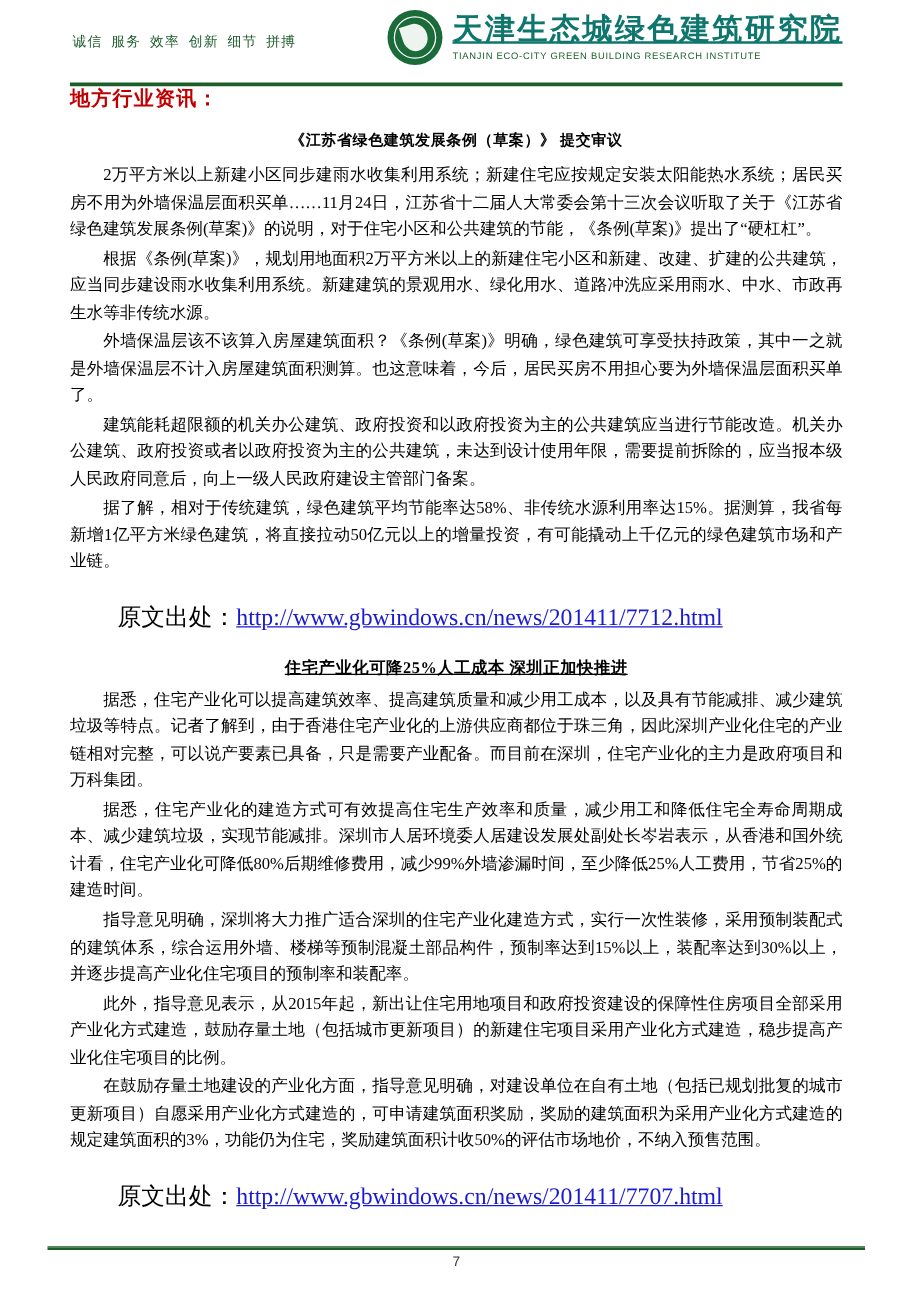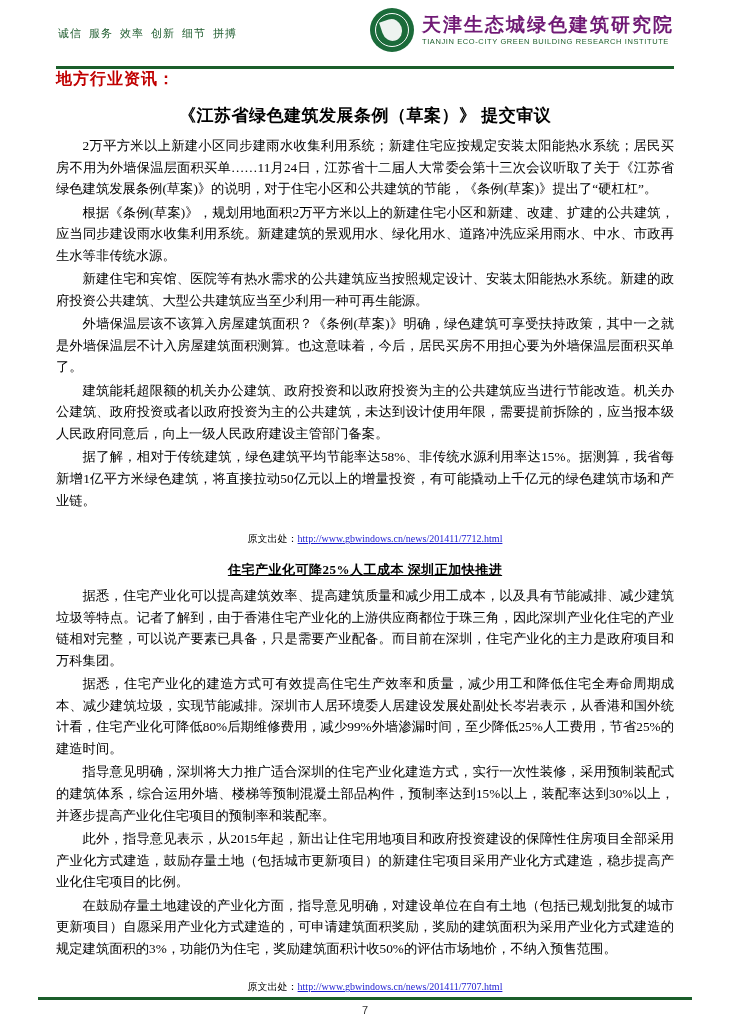--- a/index.html
+++ b/index.html
@@ -71,26 +71,27 @@
     position: absolute;
     left: 12px; top: 11px;
     width: 20px; height: 22px;
     border-radius: 0 50% 50% 50%;
     background: #ffffff;
     opacity: .92;
     transform: rotate(-18deg);
   }
   .brand-text { text-align: left; }
   .brand-cn {
-    font-size: 19px;
-    font-weight: bold;
-    color: #701a75;
+    font-size: 24px;
+    font-weight: bold;
+    color: #0f766e;
     letter-spacing: 2px;
     line-height: 1.15;
     white-space: nowrap;
+    text-decoration: underline;
   }
   .brand-en {
     font-size: 7.5px;
     color: #1b5e2a;
     letter-spacing: .6px;
     font-family: "Liberation Sans", sans-serif;
     white-space: nowrap;
     margin-top: 2px;
   }
   .hr-double {
@@ -105,21 +106,21 @@
   .section-label {
     font-size: 16px;
     font-weight: bold;
     color: #c00000;
     letter-spacing: 1px;
   }
 
   
   .art-title {
     text-align: center;
-    font-size: 17px;
+    font-size: 12px;
     font-weight: bold;
     margin: 14px 0 8px 0;
     letter-spacing: .5px;
   }
   .art-title2 {
     text-align: center;
     font-size: 13px;
     font-weight: bold;
     margin: 14px 0 6px 0;
     letter-spacing: .5px;
@@ -127,25 +128,24 @@
   }
   p.body {
     font-size: 13.3px;
     line-height: 1.62;
     margin: 0 0 2px 0;
     text-indent: 2em;
     text-align: justify;
     text-justify: inter-ideograph;
   }
   .src {
-    font-size: 10px;
+    font-size: 19px;
     line-height: 1.62;
     margin: 20px 0 2px 0;
     text-indent: 2em;
-    text-align: center;
   }
   .src a {
     color: #1a1ad0;
     text-decoration: underline;
   }
 
   
   .footer {
     position: absolute;
     left: 38px;
@@ -185,21 +185,20 @@
   </div>
 
   <div class="hr-double"></div>
 
   <div class="section-label">地方行业资讯：</div>
 
   <div>
     <div class="art-title">《江苏省绿色建筑发展条例（草案）》 提交审议</div>
     <p class="body">2万平方米以上新建小区同步建雨水收集利用系统；新建住宅应按规定安装太阳能热水系统；居民买房不用为外墙保温层面积买单……11月24日，江苏省十二届人大常委会第十三次会议听取了关于《江苏省绿色建筑发展条例(草案)》的说明，对于住宅小区和公共建筑的节能，《条例(草案)》提出了“硬杠杠”。</p>
     <p class="body">根据《条例(草案)》，规划用地面积2万平方米以上的新建住宅小区和新建、改建、扩建的公共建筑，应当同步建设雨水收集利用系统。新建建筑的景观用水、绿化用水、道路冲洗应采用雨水、中水、市政再生水等非传统水源。</p>
-    <p class="body">新建住宅和宾馆、医院等有热水需求的公共建筑应当按照规定设计、安装太阳能热水系统。新建的政府投资公共建筑、大型公共建筑应当至少利用一种可再生能源。</p>
     <p class="body">外墙保温层该不该算入房屋建筑面积？《条例(草案)》明确，绿色建筑可享受扶持政策，其中一之就是外墙保温层不计入房屋建筑面积测算。也这意味着，今后，居民买房不用担心要为外墙保温层面积买单了。</p>
     <p class="body">建筑能耗超限额的机关办公建筑、政府投资和以政府投资为主的公共建筑应当进行节能改造。机关办公建筑、政府投资或者以政府投资为主的公共建筑，未达到设计使用年限，需要提前拆除的，应当报本级人民政府同意后，向上一级人民政府建设主管部门备案。</p>
     <p class="body">据了解，相对于传统建筑，绿色建筑平均节能率达58%、非传统水源利用率达15%。据测算，我省每新增1亿平方米绿色建筑，将直接拉动50亿元以上的增量投资，有可能撬动上千亿元的绿色建筑市场和产业链。</p>
     <div class="src">
       <span>原文出处：</span><a href="#">http://www.gbwindows.cn/news/201411/7712.html</a>
     </div>
   </div>
 
   <div>
     <div class="art-title2">住宅产业化可降25%人工成本 深圳正加快推进</div>

